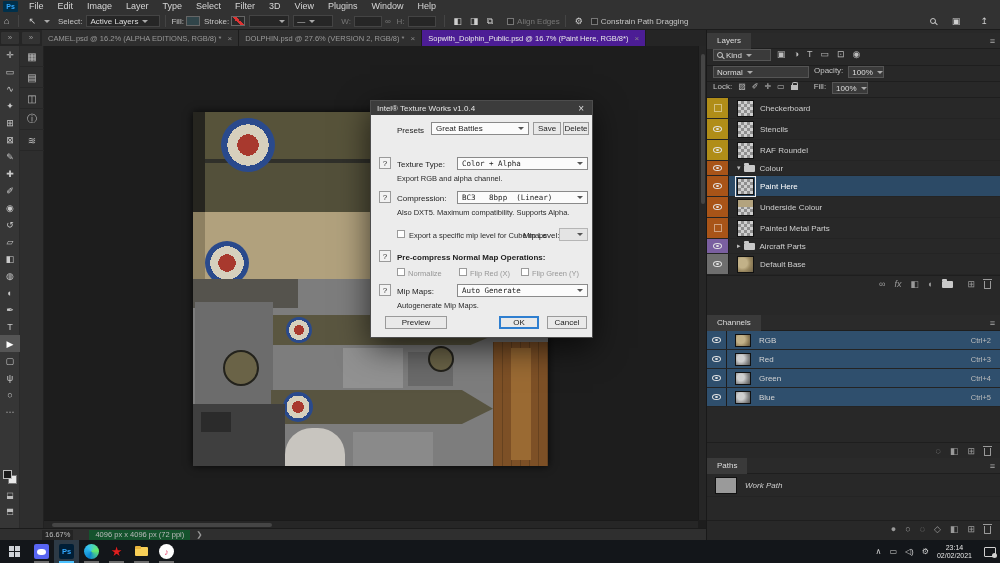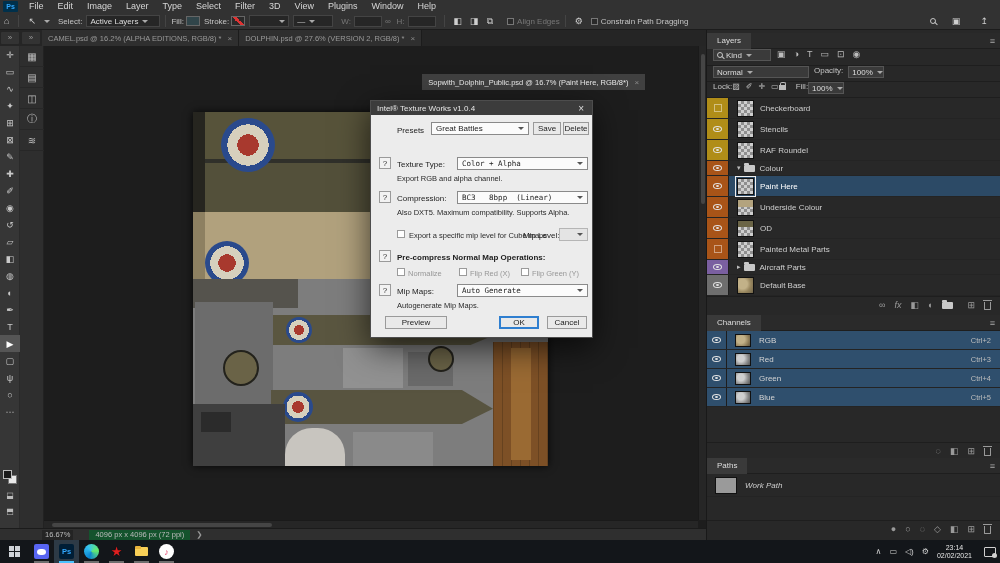--- a/index.html
+++ b/index.html
@@ -22,21 +22,21 @@
   .ob-field { width:28px; height:11px; background:#262626; border:1px solid #444; margin:0 3px; }
   .cb-dark { width:7px; height:7px; border:1px solid #777; background:#2a2a2a; margin-right:3px; }
   .dim { color:#777; }
   .mag { width:6px; height:6px; border:1px solid #c4c4c4; border-radius:50%; position:relative; display:inline-block; }
   .mag::after { content:''; position:absolute; width:4px; height:1px; background:#c4c4c4; transform:rotate(45deg); right:-3px; bottom:-1px; }
 
   
   #tabbar { left:0; top:30px; width:1000px; height:16px; background:#252525; display:flex; z-index:5; }
   .collapse-btn { width:18px; height:12px; margin:2px 2px 0 1px; background:#333; color:#999; font-size:8px; text-align:center; line-height:12px; border-radius:1px; }
   .doctab { height:16px; display:flex; align-items:center; padding:0 6px; font-size:7.5px; color:#999; background:#2f2f2f; border-right:1px solid #1c1c1c; white-space:nowrap; }
-  .doctab.active { background:#404040; color:#e8e8e8;margin-top:44px; }
+  .doctab.active { background:#4c1d95; color:#e8e8e8; }
   .tab-x { margin-left:6px; color:#8a8a8a; font-size:8px; }
 
   
   #toolbar { left:0; top:46px; width:20px; height:482px; background:#363636; border-right:1px solid #2a2a2a; z-index:4; }
   .tool { width:20px; height:17px; color:#c9c9c9; font-size:9px; display:flex; align-items:center; justify-content:center; }
   .tool.sel { background:#555; color:#fff; }
   #fgbg { position:absolute; left:3px; bottom:44px; width:14px; height:14px; }
   #fgbg .fg { position:absolute; left:0; top:0; width:9px; height:9px; background:#1a1a1a; border:1px solid #bbb; z-index:2; }
   #fgbg .bg { position:absolute; right:0; bottom:0; width:9px; height:9px; background:#e8e8e8; border:1px solid #777; }
   .tool-bottom { position:absolute; left:0; width:20px; height:14px; color:#bbb; font-size:8px; display:flex; align-items:center; justify-content:center; }
@@ -336,21 +336,21 @@
         <span class="ob-dd" style="width:96px;background:#3a3a3a;border-color:#555">
             <span>Normal</span>
             <span class="dd-arrow"></span>
           </span>
         <span>Opacity:</span>
         <span class="ob-dd" style="width:36px;background:#3a3a3a;border-color:#555">
             <span>100%</span>
             <span class="dd-arrow"></span>
           </span>
       </div>
-      <div class="row" style="height:16px;padding:0 6px;gap:0;border-bottom:1px solid #1e1e1e;font-size:8px;color:#c4c4c4">
+      <div class="row" style="height:16px;padding:0 6px;gap:6px;border-bottom:1px solid #1e1e1e;font-size:8px;color:#c4c4c4">
         <span>Lock:</span>
         <span id="lock-icons" class="row" style="gap:6px;color:#bdbdbd;font-size:8px">
             <span>▨</span>
             <span>✐</span>
             <span>✛</span>
             <span>▭</span>
           </span>
         <span class="lockicon"></span>
         <span style="margin-left:10px">Fill:</span>
         <span class="ob-dd" style="width:36px;background:#3a3a3a;border-color:#555">
@@ -397,27 +397,20 @@
           </div>
           <div class="lrow" style="height: 21px;">
             <div class="lwell" style="background: rgb(168, 84, 24);">
               <span class="eye"></span>
             </div>
             <span class="lthumb thumb-tan"></span>
             <span class="lname">Underside Colour</span>
           </div>
           <div class="lrow" style="height: 21px;">
             <div class="lwell" style="background: rgb(168, 84, 24);">
-              <span class="eye"></span>
-            </div>
-            <span class="lthumb thumb-olive"></span>
-            <span class="lname">OD</span>
-          </div>
-          <div class="lrow" style="height: 21px;">
-            <div class="lwell" style="background: rgb(168, 84, 24);">
               <span class="novis"></span>
             </div>
             <span class="lthumb thumb-checker"></span>
             <span class="lname">Painted Metal Parts</span>
           </div>
           <div class="lrow" style="height: 15px;">
             <div class="lwell" style="background: rgb(122, 95, 160);">
               <span class="eye"></span>
             </div>
             <span class="chev">▸</span>

